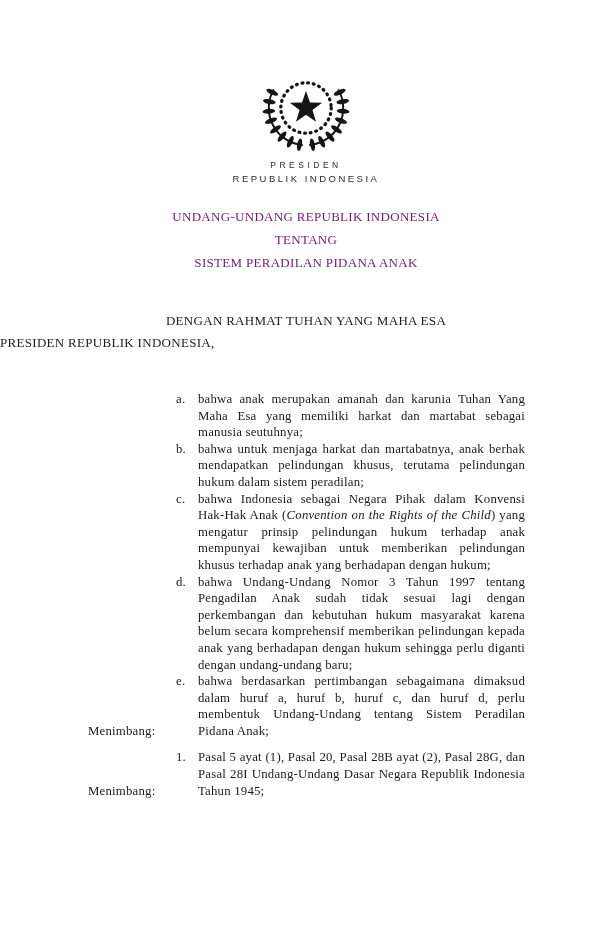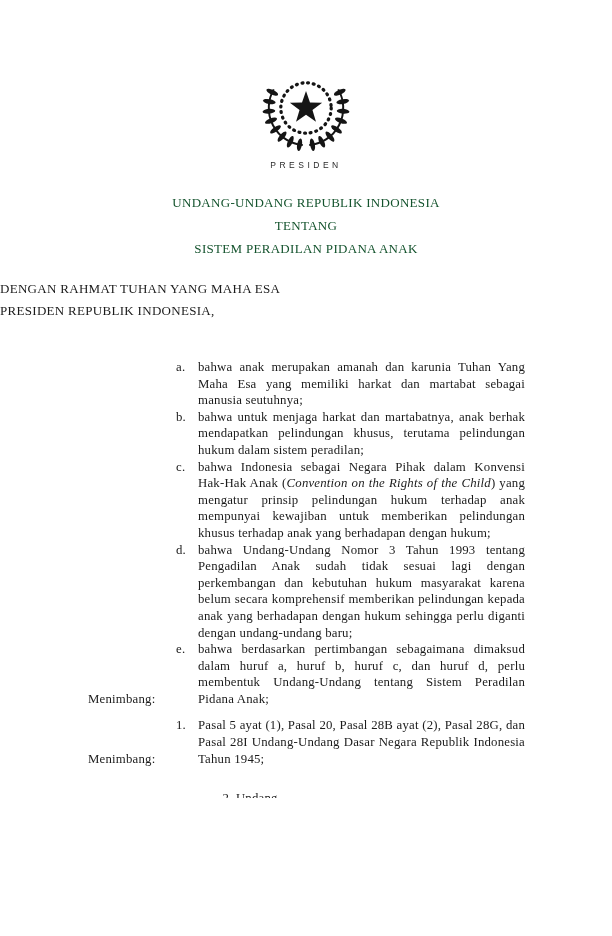--- a/index.html
+++ b/index.html
@@ -12,24 +12,24 @@
     background: #ffffff;
     font-family: "Liberation Serif", serif;
     color: #1b1b1b;
     overflow: hidden;
   }
   .emblem-wrap { padding-top: 62px; text-align: center; }
   .emblem { width: 92px; height: 92px; display: inline-block; }
   .letterhead { text-align: center; margin-top: 2px; color: #2a2a2a; }
   .lh1 { font-family: "Liberation Sans", sans-serif; font-size: 8.5px; letter-spacing: 3.5px; }
   .lh2 { font-family: "Liberation Sans", sans-serif; font-size: 9.5px; letter-spacing: 2.5px; margin-top: 3px; }
-  .title-block { text-align: center; margin-top: 26px; font-size: 13px; letter-spacing: 0.3px; color: #14532d; }
+  .title-block { text-align: center; margin-top: 26px; font-size: 13px; letter-spacing: 0.3px; color: #701a75; }
   .title-line { line-height: 13px; margin-top: 10px; }
   .title-number { word-spacing: 5px; }
-  .invocation { margin-top: 26px; font-size: 13px; letter-spacing: 0.3px; }
+  .invocation { text-align: center; margin-top: 44px; font-size: 13px; letter-spacing: 0.3px; }
   .authority { text-align: left; margin-top: 6px; font-size: 13px; letter-spacing: 0.3px; }
   .body { margin: 40px 87px 0 88px; font-size: 12.8px; line-height: 16.6px; letter-spacing: 0.2px; }
   .section { display: flex; align-items: flex-end; }
   .section + .section { margin-top: 10px; }
   .sec-label { flex: 0 0 88px; width: 88px; }
   .sec-items { flex: 1; text-align: justify; }
   .item { position: relative; padding-left: 22px; }
   .marker { position: absolute; left: 0; top: 0; }
   .it { font-style: italic; }
   .catchword { margin: 24px 87px 0 0; text-align: center; font-size: 12.8px; letter-spacing: 0.2px; }
@@ -65,20 +65,21 @@
       </g>
 
       <circle r="23" fill="none" stroke="#151515" stroke-width="3" stroke-dasharray="0.8 4.4" stroke-linecap="round"></circle>
 
       <polygon fill="#151515" points="0,-15.5 3.64,-5.02 14.74,-4.79 5.9,1.92 9.11,12.54 0,6.2 -9.11,12.54 -5.9,1.92 -14.74,-4.79 -3.64,-5.02"></polygon>
     </svg>
   </div>
 
   <div class="letterhead">
     <div class="lh1">PRESIDEN</div>
+    <div class="lh2">REPUBLIK INDONESIA</div>
   </div>
 
   <div class="title-block">
     <div class="title-line">UNDANG-UNDANG REPUBLIK INDONESIA</div>
     <div class="title-line">TENTANG</div>
     <div class="title-line">SISTEM PERADILAN PIDANA ANAK</div>
   </div>
 
   <div class="invocation">DENGAN RAHMAT TUHAN YANG MAHA ESA</div>
   <div class="authority">PRESIDEN REPUBLIK INDONESIA,</div>
@@ -95,21 +96,21 @@
         <div class="item">
           <span class="marker">b.</span>
           <span>bahwa untuk menjaga harkat dan martabatnya, anak berhak mendapatkan pelindungan khusus, terutama pelindungan hukum dalam sistem peradilan;</span>
         </div>
         <div class="item">
           <span class="marker">c.</span>
           <span>bahwa Indonesia sebagai Negara Pihak dalam Konvensi Hak-Hak Anak (</span><span class="it">Convention on the Rights of the Child</span><span>) yang mengatur prinsip pelindungan hukum terhadap anak mempunyai kewajiban untuk memberikan pelindungan khusus terhadap anak yang berhadapan dengan hukum;</span>
         </div>
         <div class="item">
           <span class="marker">d.</span>
-          <span>bahwa Undang-Undang Nomor 3 Tahun 1993 tentang Pengadilan Anak sudah tidak sesuai lagi dengan perkembangan dan kebutuhan hukum masyarakat karena belum secara komprehensif memberikan pelindungan kepada anak yang berhadapan dengan hukum sehingga perlu diganti dengan undang-undang baru;</span>
+          <span>bahwa Undang-Undang Nomor 3 Tahun 1997 tentang Pengadilan Anak sudah tidak sesuai lagi dengan perkembangan dan kebutuhan hukum masyarakat karena belum secara komprehensif memberikan pelindungan kepada anak yang berhadapan dengan hukum sehingga perlu diganti dengan undang-undang baru;</span>
         </div>
         <div class="item">
           <span class="marker">e.</span>
           <span>bahwa berdasarkan pertimbangan sebagaimana dimaksud dalam huruf a, huruf b, huruf c, dan huruf d, perlu membentuk Undang-Undang tentang Sistem Peradilan Pidana Anak;</span>
         </div>
       </div>
     </div>
 
     <div class="section">
       <div class="sec-label">Menimbang:</div>

